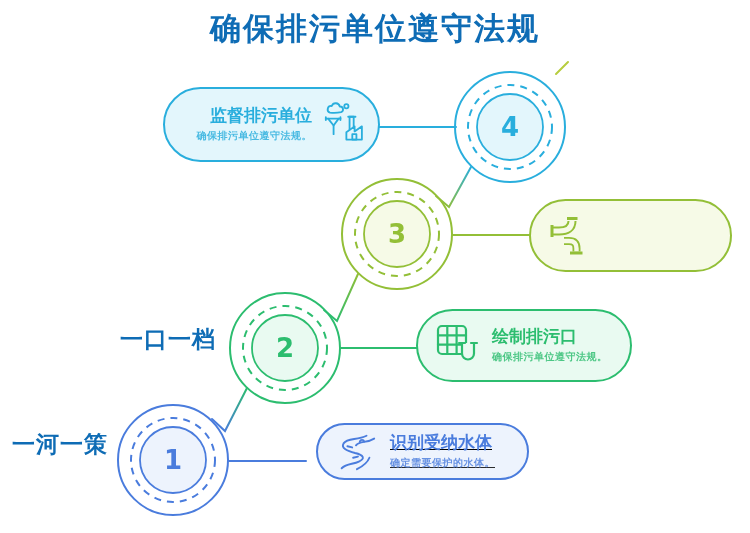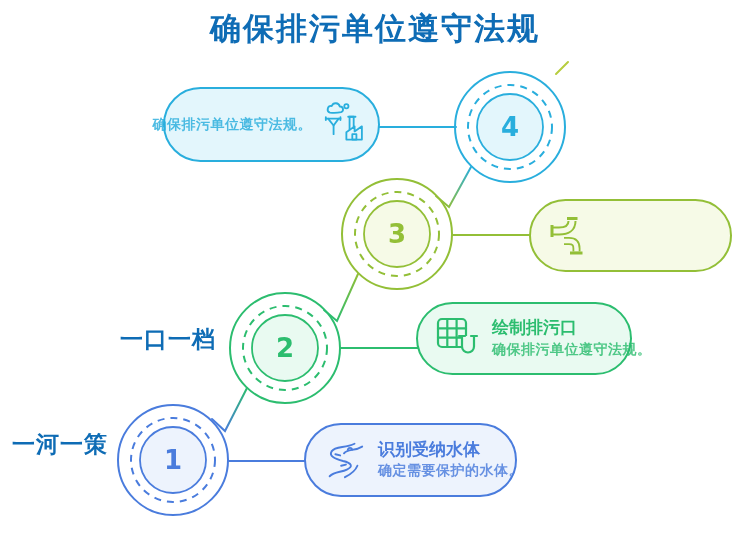--- a/index.html
+++ b/index.html
@@ -24,28 +24,28 @@
   }
   .num-1{left:143px;top:430px;}
   .num-2{left:255px;top:318px;}
   .num-3{left:367px;top:204px;}
   .num-4{left:480px;top:97px;}
   .pill{
     position:absolute;box-sizing:border-box;
     border:2px solid;border-radius:38px;
     display:flex;align-items:center;gap:12px;padding:0 16px;
   }
-  .pill-1{left:304px;top:423px;width:213px;height:74px;}
-  .pill-2{left:416px;top:302px;width:216px;height:73px;}
+  .pill-1{left:316px;top:423px;width:213px;height:57px;text-decoration:underline;}
+  .pill-2{left:416px;top:309px;width:216px;height:73px;}
   .pill-3{left:529px;top:199px;width:203px;height:73px;padding-left:12px;}
   .pill-4{left:163px;top:87px;width:217px;height:75px;padding-right:12px;}
   .pill .txt{display:flex;flex-direction:column;gap:4px;min-width:0;}
   .pill-4 .txt{flex:1;align-items:flex-end;}
   .pill-title{font-size:17px;font-weight:700;line-height:1.1;white-space:nowrap;}
-  .pill-desc{font-size:14px;font-weight:600;opacity:.82;letter-spacing:.5px;white-space:nowrap;}
+  .pill-desc{font-size:10px;font-weight:600;opacity:.82;letter-spacing:.5px;white-space:nowrap;}
   .icon{display:flex;align-items:center;justify-content:center;flex:0 0 auto;}
   .side-label{position:absolute;font-size:23px;font-weight:800;letter-spacing:1px;white-space:nowrap;}
   .label-1{left:120px;top:324px;}
   .label-2{left:12px;top:429px;}
 </style>
 </head>
 <body style="background: rgb(255, 255, 255);">
 
 <h1 class="title" style="color: rgb(14, 108, 181);">确保排污单位遵守法规</h1>
 
@@ -150,20 +150,21 @@
       <line x1="9" y1="12" x2="9" y2="24" stroke="currentColor" stroke-width="3"></line>
       <path d="M21,28 h5 c5.5,0 7.5,2.5 7.5,7.5 v3" stroke="currentColor" stroke-width="8"></path>
       <path d="M21,28 h5 c5.5,0 7.5,2.5 7.5,7.5 v3" stroke-width="4.4" stroke="#f6fae7"></path>
       <line x1="27" y1="40" x2="39.5" y2="40" stroke="currentColor" stroke-width="3"></line>
     </svg>
   </span>
 </div>
 
 <div class="pill pill-4" style="border-color: rgb(41, 174, 221); background: rgb(227, 246, 252);">
   <span class="txt">
+    <span class="pill-title" style="color: rgb(41, 174, 221);">监督排污单位</span>
     <span class="pill-desc" style="color: rgb(41, 174, 221);">确保排污单位遵守法规。</span>
   </span>
   <span class="icon" style="color: rgb(41, 174, 221);">
     <svg width="42" height="50" viewBox="0 0 46 54" fill="none" stroke="currentColor" stroke-width="2" stroke-linecap="round" stroke-linejoin="round">
       <path d="M6.5,13.5 a3.8,3.8 0 0 1 2,-7.3 a4.6,4.6 0 0 1 8.8,0.6 a3.2,3.2 0 0 1 1.4,6.2 c-4,0.8 -8.2,0.8 -12.2,0.5 z"></path>
       <circle cx="24.5" cy="6.5" r="2.3"></circle>
       <path d="M2,20 h16"></path>
       <path d="M2,18.5 v3 M18,18.5 v3"></path>
       <path d="M4.5,20 l6,7.5 v9.5"></path>
       <path d="M16,20 l-5.5,7.5"></path>

